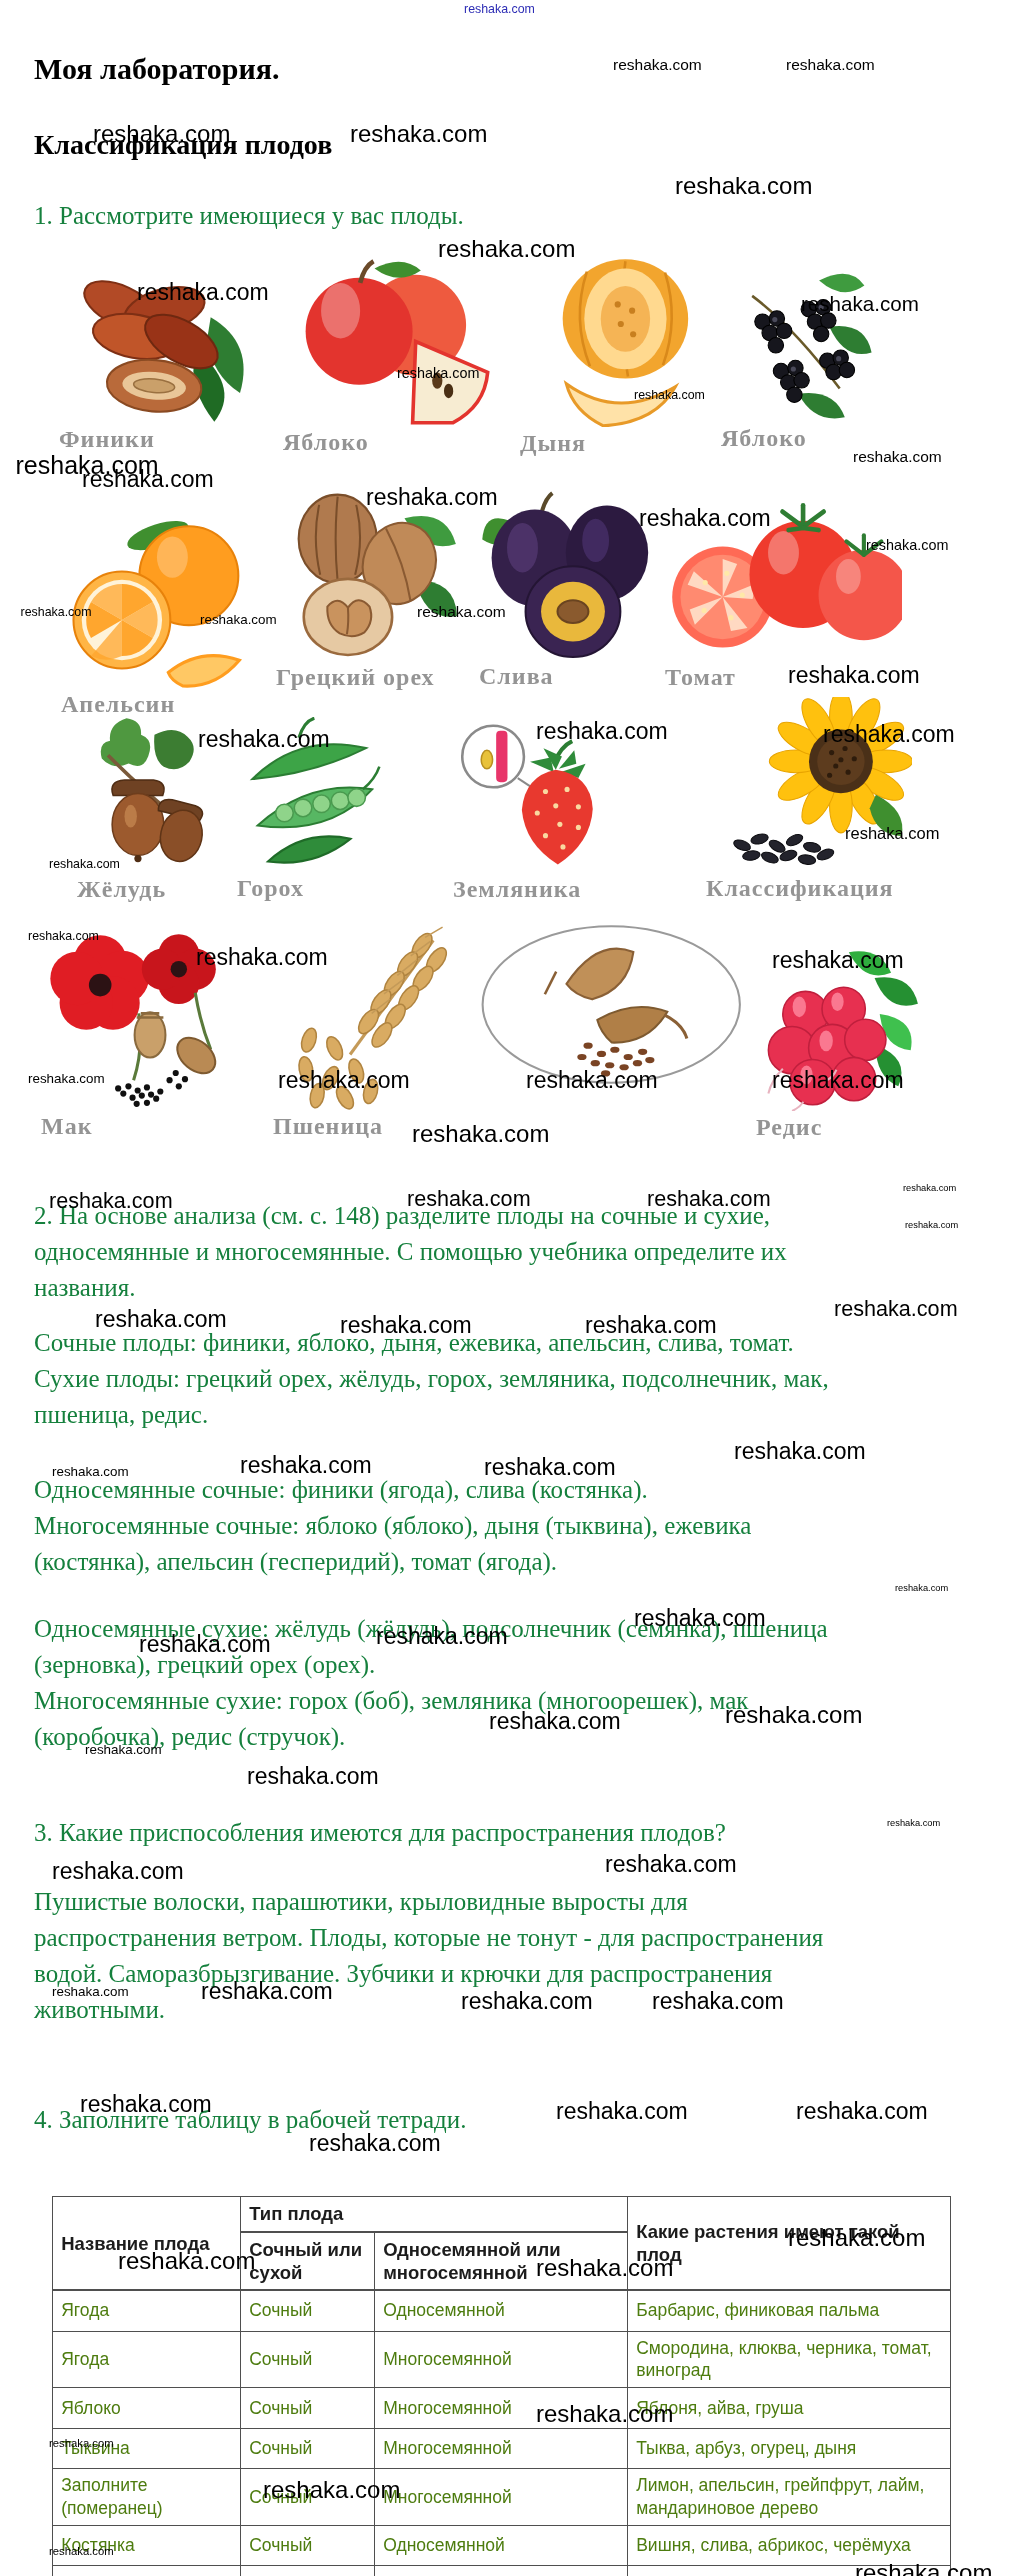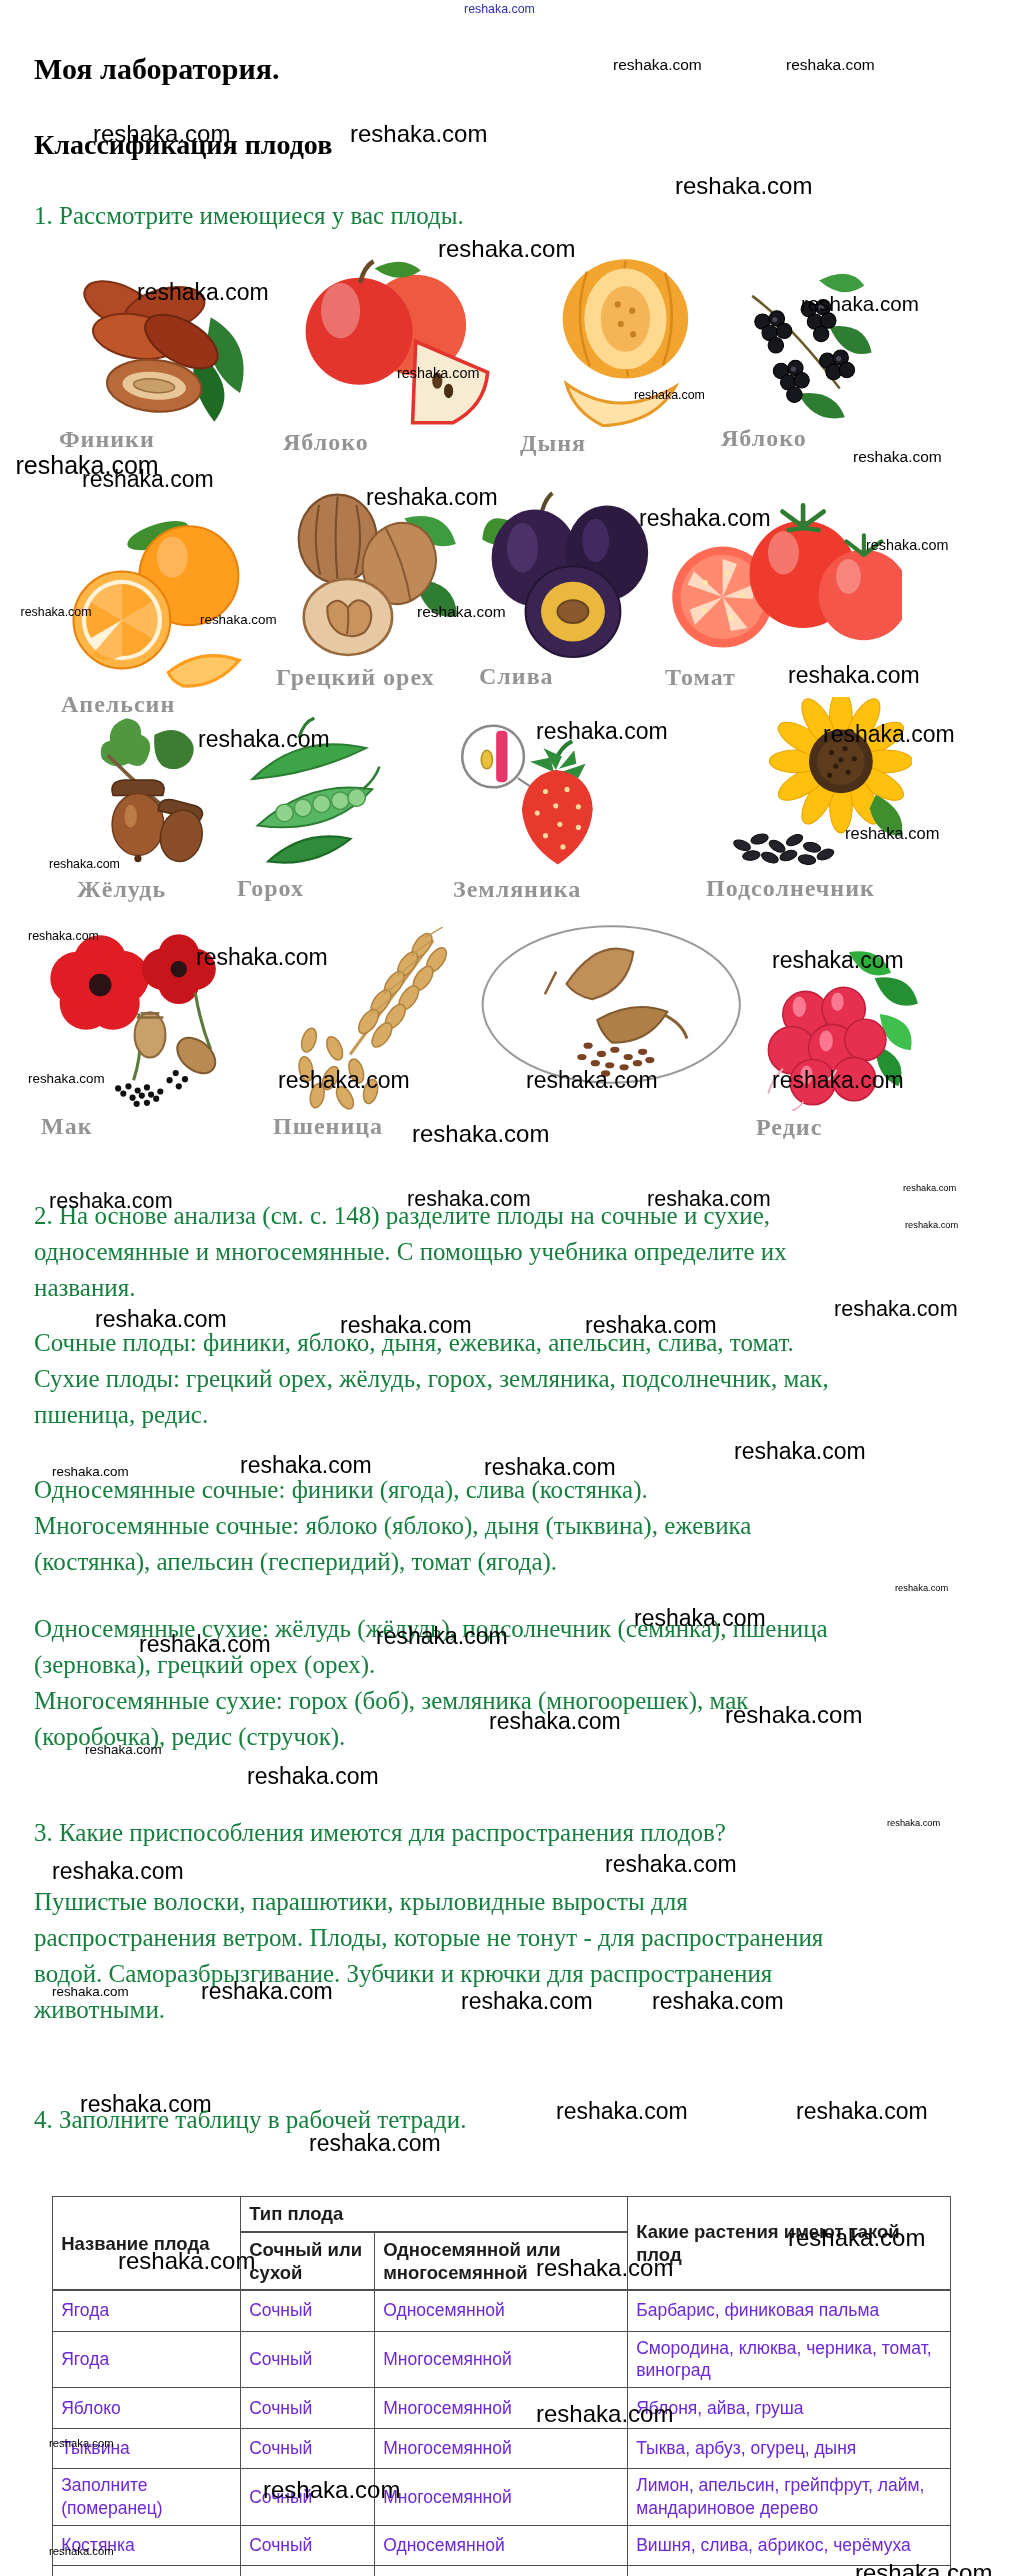--- a/index.html
+++ b/index.html
@@ -13,21 +13,21 @@
       line-height:1;white-space:nowrap;z-index:6;}
   .wm-blue{color:#2d2db5;}
   figure.fruit{position:absolute;margin:0;z-index:2;}
   .fruit-label{display:block;font-family:"Liberation Serif",serif;font-weight:600;
       font-size:24px;color:#949494;letter-spacing:1px;margin-top:1px;}
   table.fruit-table{position:absolute;left:52px;top:2196px;width:899px;border-collapse:collapse;
       font-family:"Liberation Sans","DejaVu Sans",sans-serif;z-index:2;background:#fff;}
   table.fruit-table th,table.fruit-table td{border:1.5px solid #4f4f4f;padding:5.2px 8.2px;
       text-align:left;vertical-align:middle;}
   table.fruit-table th{font-size:18.5px;color:#1c1c1c;font-weight:bold;line-height:1.25;}
-  table.fruit-table td{font-size:17.5px;color:#6d28d9;line-height:1.3;height:29px;}
+  table.fruit-table td{font-size:17.5px;color:#4d7c0f;line-height:1.3;height:29px;}
   tr.subhead th{border-bottom:2.6px solid #4f4f4f;}
   tr.tophead th{border-bottom:2.1px solid #4f4f4f;}
 </style>
 </head>
 <body>
 
 <div class="page">
 
   <h1 class="h1">Моя лаборатория.</h1>
   <h2 class="h2">Классификация плодов</h2>
@@ -304,21 +304,21 @@
         <ellipse cx="138" cy="290" rx="17" ry="9" transform="rotate(30 138 290)"></ellipse>
         <ellipse cx="172" cy="278" rx="17" ry="9" transform="rotate(-25 172 278)"></ellipse>
         <ellipse cx="206" cy="292" rx="17" ry="9" transform="rotate(12 206 292)"></ellipse>
         <ellipse cx="88" cy="308" rx="17" ry="9" transform="rotate(-8 88 308)"></ellipse>
         <ellipse cx="124" cy="312" rx="17" ry="9" transform="rotate(22 124 312)"></ellipse>
         <ellipse cx="160" cy="308" rx="17" ry="9" transform="rotate(-18 160 308)"></ellipse>
         <ellipse cx="196" cy="316" rx="17" ry="9" transform="rotate(8 196 316)"></ellipse>
         <ellipse cx="232" cy="306" rx="17" ry="9" transform="rotate(-22 232 306)"></ellipse>
       </g>
     </svg>
-    <span class="fruit-label">Подсолнечник</span>
+    <span class="fruit-label">Классификация</span>
   </figure>
 
   <figure class="fruit" style="left:41px;top:926px;width:216px">
     <svg width="216" height="184" viewBox="0 0 420 358">
       <g fill="#e01d24">
         <circle cx="115" cy="70" r="52"></circle>
           <circle cx="158" cy="100" r="52"></circle>
           <circle cx="140" cy="150" r="52"></circle>
           <circle cx="88" cy="150" r="52"></circle>
           <circle cx="70" cy="102" r="52"></circle>

